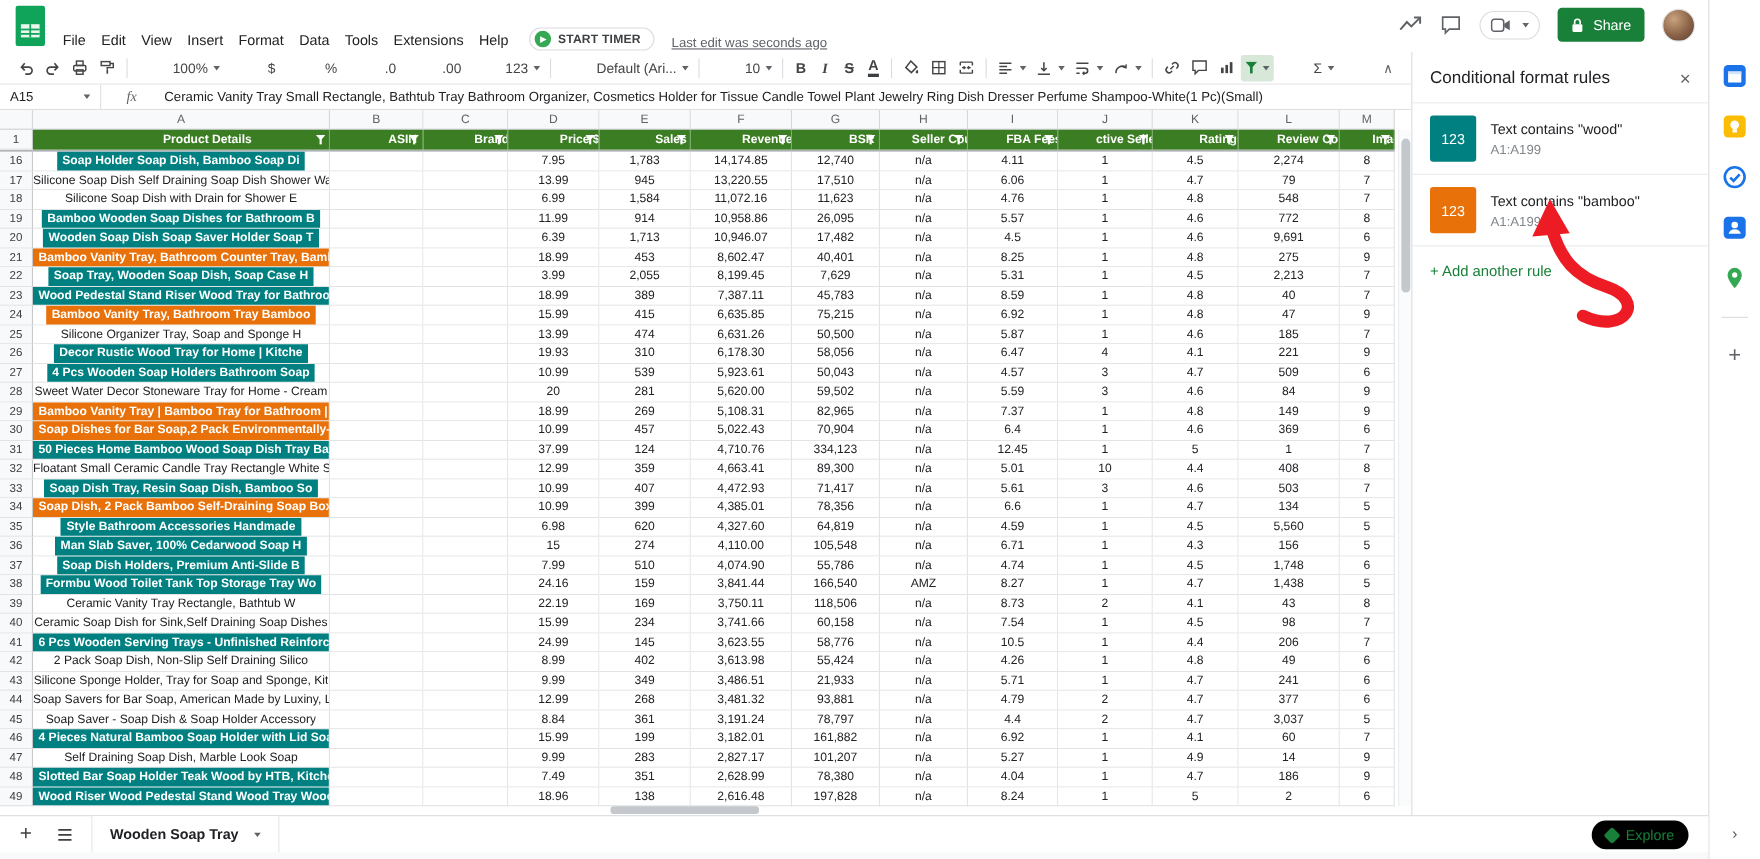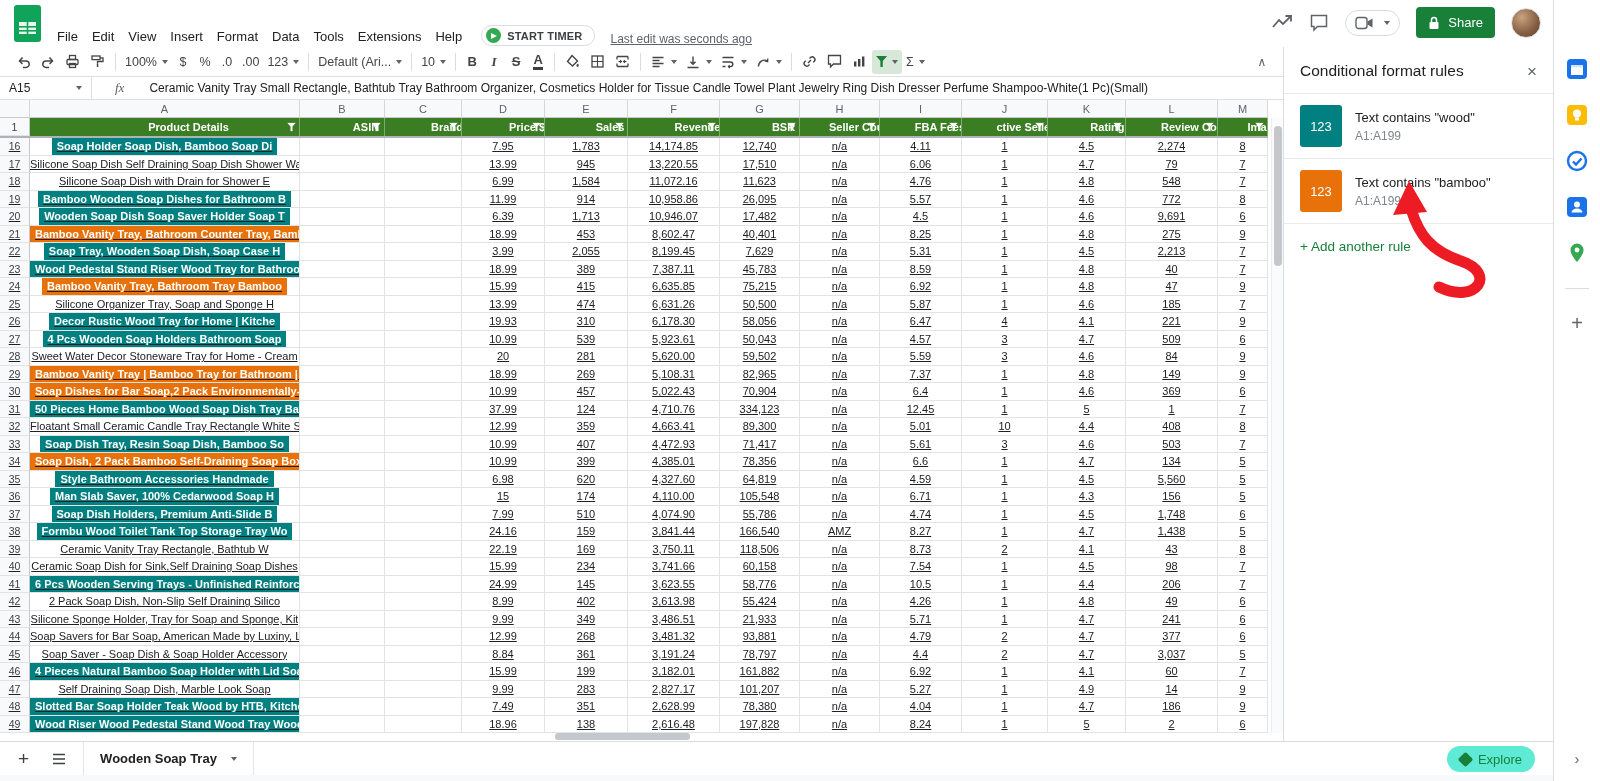--- a/index.html
+++ b/index.html
@@ -25,21 +25,21 @@
   .play-tri { width:0; height:0; border-top:3.5px solid transparent; border-bottom:3.5px solid transparent; border-left:6px solid #fff; margin-left:1px; }
   .last-edit { margin-left:16px; font-size:12px; color:#5f6368; text-decoration:underline; white-space:nowrap; }
   .top-actions { position:absolute; top:7px; right:12px; display:flex; align-items:center; gap:16px; }
   .cam-pill { display:flex; align-items:center; gap:5px; border:1px solid #dadce0; border-radius:16px; padding:5px 9px; }
   .share-btn { display:flex; align-items:center; gap:8px; background:var(--accent,#188038); color:#fff; height:31px; padding:0 12px; border-radius:4px; font-size:13px; }
   .avatar { width:30px; height:30px; border-radius:50%; background:radial-gradient(circle at 35% 30%, #c9a27e 0%, #8a6247 55%, #5b3f2e 100%); border:1px solid #e0e0e0; }
 
   
   .toolbar { position:absolute; top:47px; left:0; width:1283px; height:30px; background:#fff; border-bottom:1px solid #e0e0e0; display:flex; align-items:center; padding-left:12px; }
   .tb { display:flex; align-items:center; justify-content:center; height:24px; min-width:22px; padding:0 4px; border-radius:3px; color:#444; }
-  .tb-text { font-size:12.5px; white-space:nowrap; }
+  .tb-text { font-size:12.5px; white-space:nowrap;margin-left:32px; }
   .tb-divider { width:1px; height:18px; background:#dadce0; margin:0 5px; flex:none; }
   .caret { display:inline-block; margin-left:5px; width:0; height:0; border-left:3.5px solid transparent; border-right:3.5px solid transparent; border-top:4px solid #5f6368; }
   .txtbtn { font-size:13px; font-weight:700; }
   .italic-g { font-style:italic; font-family:"Liberation Serif", serif; font-weight:700; }
   .strike-g { text-decoration:line-through; }
   .a-color { border-bottom:3px solid #3c4043; line-height:1; padding-bottom:1px; }
   .filter-active { background:#d7e8d9; }
   .funnel-green { width:11px; height:11px; background:var(--accent,#188038); clip-path:polygon(0 0,100% 0,61% 45%,61% 100%,39% 100%,39% 45%); }
   .collapse-btn { margin-left:auto; margin-right:10px; color:#5f6368; font-size:12px; }
 
@@ -51,21 +51,21 @@
 
   
   .grid { position:absolute; top:100px; left:0; width:1283px; height:641px; background:#fff; }
   .grid-cols { display:grid; grid-template-columns:30px 270px 85px 77px 83px 83px 92px 80px 80px 82px 86px 78px 92px 50px; width:1268px; }
   .letters-row { height:18px; }
   .lcell { background:#f8f9fa; border-right:1px solid #d5d7d9; border-bottom:1px solid #c8cacc; display:flex; align-items:center; justify-content:center; font-size:11px; color:#5f6368; }
   .header-row { height:20px; border-bottom:2px solid #b0b3b5; }
   .hcell { position:relative; background:var(--header-bg,#3a7d22); color:#fff; font-weight:700; font-size:11px; display:flex; align-items:center; justify-content:center; overflow:hidden; white-space:nowrap; border-right:1px solid rgba(255,255,255,.35);padding-left:48px; }
   .funnel { position:absolute; right:3px; top:50%; transform:translateY(-50%); width:9px; height:9px; background:#fff; clip-path:polygon(0 0,100% 0,61% 45%,61% 100%,39% 100%,39% 45%); flex:none; }
   .gutter { background:#f8f9fa; border-right:1px solid #c6c8ca; border-bottom:1px solid #e2e3e3; display:flex; align-items:center; justify-content:center; font-size:10.5px; color:#3c4043; }
-  .data-row { height:17.5px;text-decoration:underline; }
+  .data-row { height:17.5px; }
   .cell { background:#fff; border-right:1px solid #e2e3e3; border-bottom:1px solid #e2e3e3; font-size:11px; color:#202124; display:flex; align-items:center; justify-content:center; overflow:hidden; white-space:nowrap; }
   .prod span { max-width:100%; overflow:hidden; white-space:nowrap; }
   .hl { color:#fff; font-weight:700; padding:16px 5px; }
   .hl.wood { background:var(--wood,#008080); }
   .hl.bamboo { background:var(--bamboo,#e8710a); }
   .vscroll { position:absolute; top:18px; right:0; width:12px; bottom:8px; background:#fafbfc; border-left:1px solid #eee; }
   .vthumb { position:absolute; top:8px; left:2px; width:8px; height:140px; background:#c4c7cb; border-radius:4px; }
   .hscroll { position:absolute; left:0; top:633px; width:1268px; height:8px; }
   .hthumb { position:absolute; left:555px; top:0; width:135px; height:7px; background:#c4c7cb; border-radius:3px; }
 
@@ -86,21 +86,21 @@
   .strip { position:absolute; top:0; left:1553px; width:47px; height:781px; background:#fff; border-left:1px solid #dadce0; display:flex; flex-direction:column; align-items:center; padding-top:58px; gap:24px; }
   .strip-divider { width:24px; height:1px; background:#dadce0; }
   .strip-plus { font-size:20px; color:#5f6368; line-height:1; }
   .strip-chevron { position:absolute; bottom:14px; left:0; width:100%; text-align:center; color:#5f6368; font-size:15px; }
 
   
   .bottombar { position:absolute; top:741px; left:0; width:1553px; height:34px; background:#fff; border-top:1px solid #dadce0; display:flex; align-items:center; }
   .bb-plus { font-size:19px; color:#3c4043; padding:0 12px 0 18px; line-height:1; }
   .bb-allsheets { padding:0 10px; }
   .sheet-tab { display:flex; align-items:center; gap:9px; padding:0 16px; height:100%; border-left:1px solid #e3e5e7; border-right:1px solid #e3e5e7; font-size:13px; font-weight:700; color:#202124; background:#fff; margin-left:6px; }
-  .explore { position:absolute; right:18px; top:4px; height:26px; display:flex; align-items:center; gap:7px; background:#5eead4; border-radius:13px; padding:0 13px; color:var(--accent,#188038); font-size:13px; }
+  .explore { position:absolute; right:18px; top:4px; height:26px; display:flex; align-items:center; gap:7px; background:#000000; border-radius:13px; padding:0 13px; color:var(--accent,#188038); font-size:13px; }
   .explore-icon { width:11px; height:11px; background:var(--accent,#188038); transform:rotate(45deg); border-radius:2px; }
   .bottom-gap { position:absolute; top:775px; left:0; width:1553px; height:6px; background:#f8f9fa; }
 </style>
 </head>
 <body>
 
 <div class="appbar">
   <svg class="sheets-logo" width="27" height="37" viewBox="0 0 27 37">
     <rect x="0" y="0" width="27" height="37" rx="3" fill="#10A35A"></rect>
     <rect x="5" y="17" width="17" height="12" fill="#E9F6EE"></rect>
@@ -730,21 +730,21 @@
         <div class="cell">5</div>
       </div>
       <div class="grid-cols data-row">
         <div class="gutter">36</div>
         <div class="cell prod">
           <span class="hl wood">Man Slab Saver, 100% Cedarwood Soap H</span>
         </div>
         <div class="cell"></div>
         <div class="cell"></div>
         <div class="cell">15</div>
-        <div class="cell">174</div>
+        <div class="cell">274</div>
         <div class="cell">4,110.00</div>
         <div class="cell">105,548</div>
         <div class="cell">n/a</div>
         <div class="cell">6.71</div>
         <div class="cell">1</div>
         <div class="cell">4.3</div>
         <div class="cell">156</div>
         <div class="cell">5</div>
       </div>
       <div class="grid-cols data-row">

